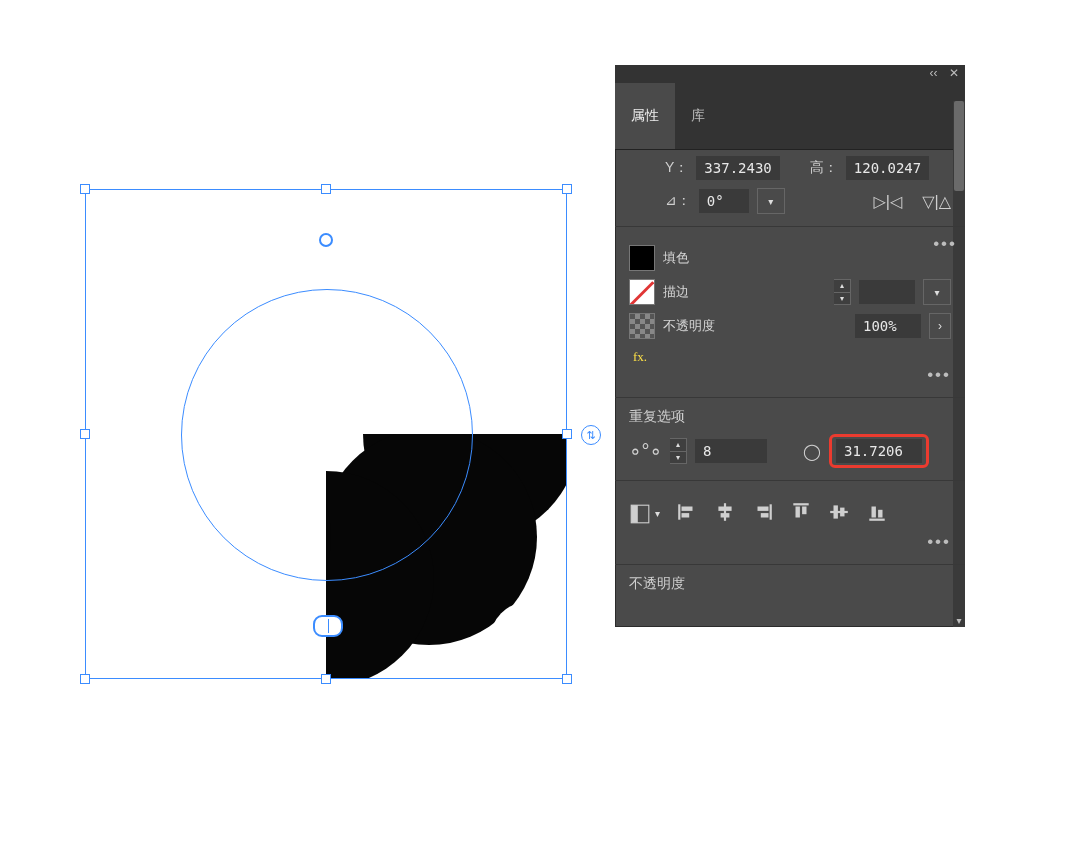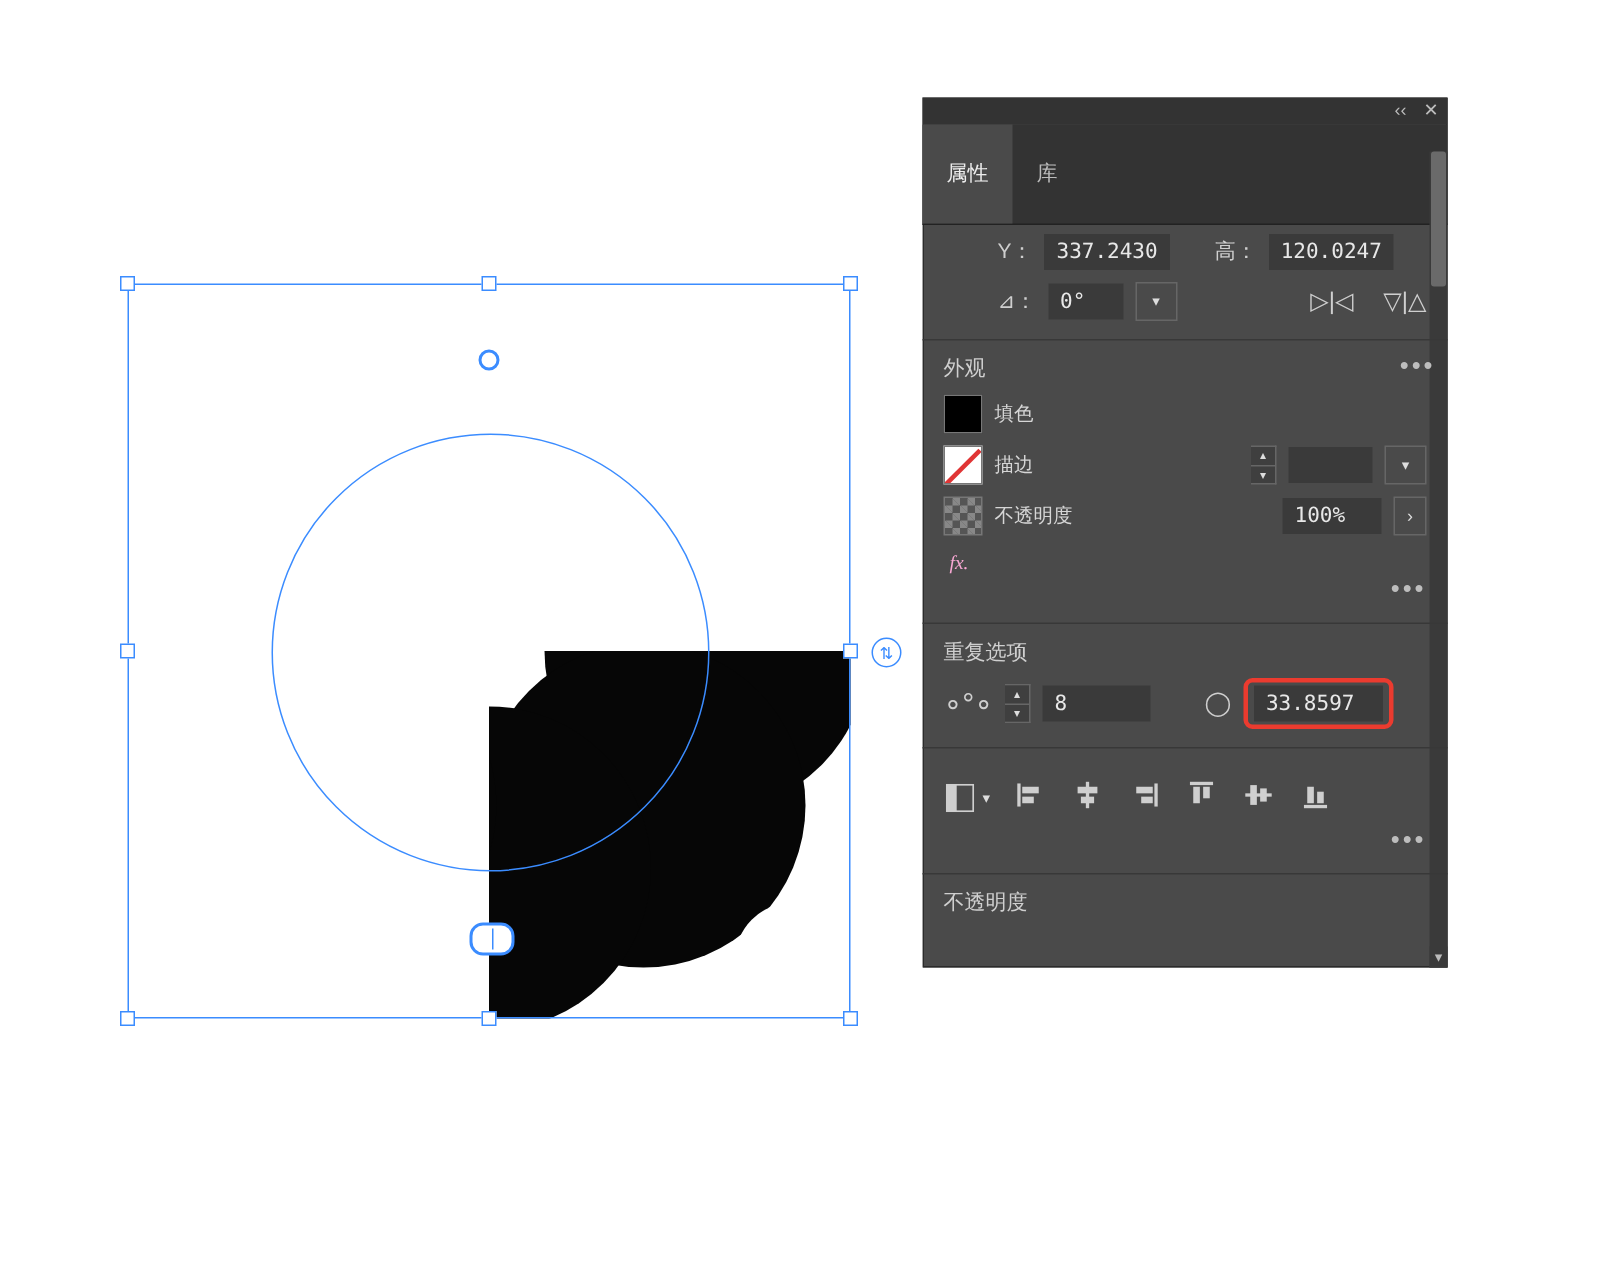--- a/index.html
+++ b/index.html
@@ -41,21 +41,21 @@
   .section-title{color:#cfcfcf;font-size:14px;margin-bottom:8px}
   .swatch{width:24px;height:24px;border:1px solid #777}
   .swatch.black{background:#000}
   .swatch.none{background:#fff;position:relative;overflow:hidden}
   .swatch.none:after{content:"";position:absolute;left:-4px;right:-4px;top:50%;border-top:3px solid #e03535;transform:rotate(-45deg)}
   .swatch.checker{background:
      linear-gradient(45deg,#888 25%,transparent 25%,transparent 75%,#888 75%),
      linear-gradient(45deg,#888 25%,#555 25%,#555 75%,#888 75%);
      background-size:10px 10px;background-position:0 0,5px 5px}
   .mini-arrow{width:20px;height:24px;border:1px solid #666;display:flex;align-items:center;justify-content:center;font-size:12px;color:#ddd}
-  .fx{font-style:italic;font-family:Georgia,serif;color:#f9a8d4;margin:10px 0 6px 4px}
+  .fx{font-family:Georgia,serif;color:#fde047;margin:10px 0 6px 4px}
   .highlight-red{border:3px solid #eb3b2f;border-radius:6px;padding:2px 4px;display:inline-flex;align-items:center}
   .checkbox{display:inline-flex;align-items:center;gap:6px;color:#cfcfcf;font-size:14px}
   .checkbox .box{width:14px;height:14px;border:1px solid #999}
   .tooltip{position:absolute;background:#fff;color:#000;font-size:13px;padding:3px 8px;border:1px solid #666}
   .align-row{display:flex;gap:16px;align-items:center;margin-top:10px}
   .align-row svg{width:22px;height:22px}
   .align-row .align-ico{filter:none}
   .chev{font-size:10px;color:#ddd}
   .scrollbar{position:absolute;right:0;top:36px;bottom:0;width:12px;background:#3a3a3a}
   .scrollbar .thumb{position:absolute;left:1px;right:1px;top:0;height:90px;background:#6a6a6a;border-radius:2px}
@@ -142,21 +142,20 @@
       <span class="label">⊿：</span>
       <span class="num-field" style="min-width:34px">0°</span>
       <span class="dropdown">▾</span>
       <span style="flex:1"></span>
       <span class="glyph">▷|◁</span>
       <span class="glyph" style="margin-left:12px">▽|△</span>
     </div>
     <div class="overflow-dots" style="top:78px">•••</div>
 
     <div class="section-sep">
-      <div class="section-title">外观</div>
 
       <div class="row">
         <div class="swatch black"></div>
         <span>填色</span>
       </div>
 
       <div class="row">
         <div class="swatch none"></div>
         <span>描边</span>
         <span style="flex:1"></span>
@@ -187,21 +186,21 @@
         <span class="glyph" style="font-size:20px">∘°∘</span>
         <div class="spin">
               <div>▴</div>
               <div>▾</div>
             </div>
         <span class="num-field" style="min-width:56px">8</span>
 
         <span style="width:20px"></span>
         <span class="glyph">◯</span>
         <span class="highlight-red">
-          <span class="num-field" style="min-width:70px">33.8597</span>
+          <span class="num-field" style="min-width:70px">31.7206</span>
         </span>
       </div>
 
     </div>
 
     <div class="section-sep">
       <div class="align-row">
         <span style="display:inline-flex;align-items:center;gap:4px;color:#cfcfcf">
           <svg viewBox="0 0 20 20">
                 <rect x="2" y="2" width="16" height="16" fill="none" stroke="#cfcfcf"></rect>

